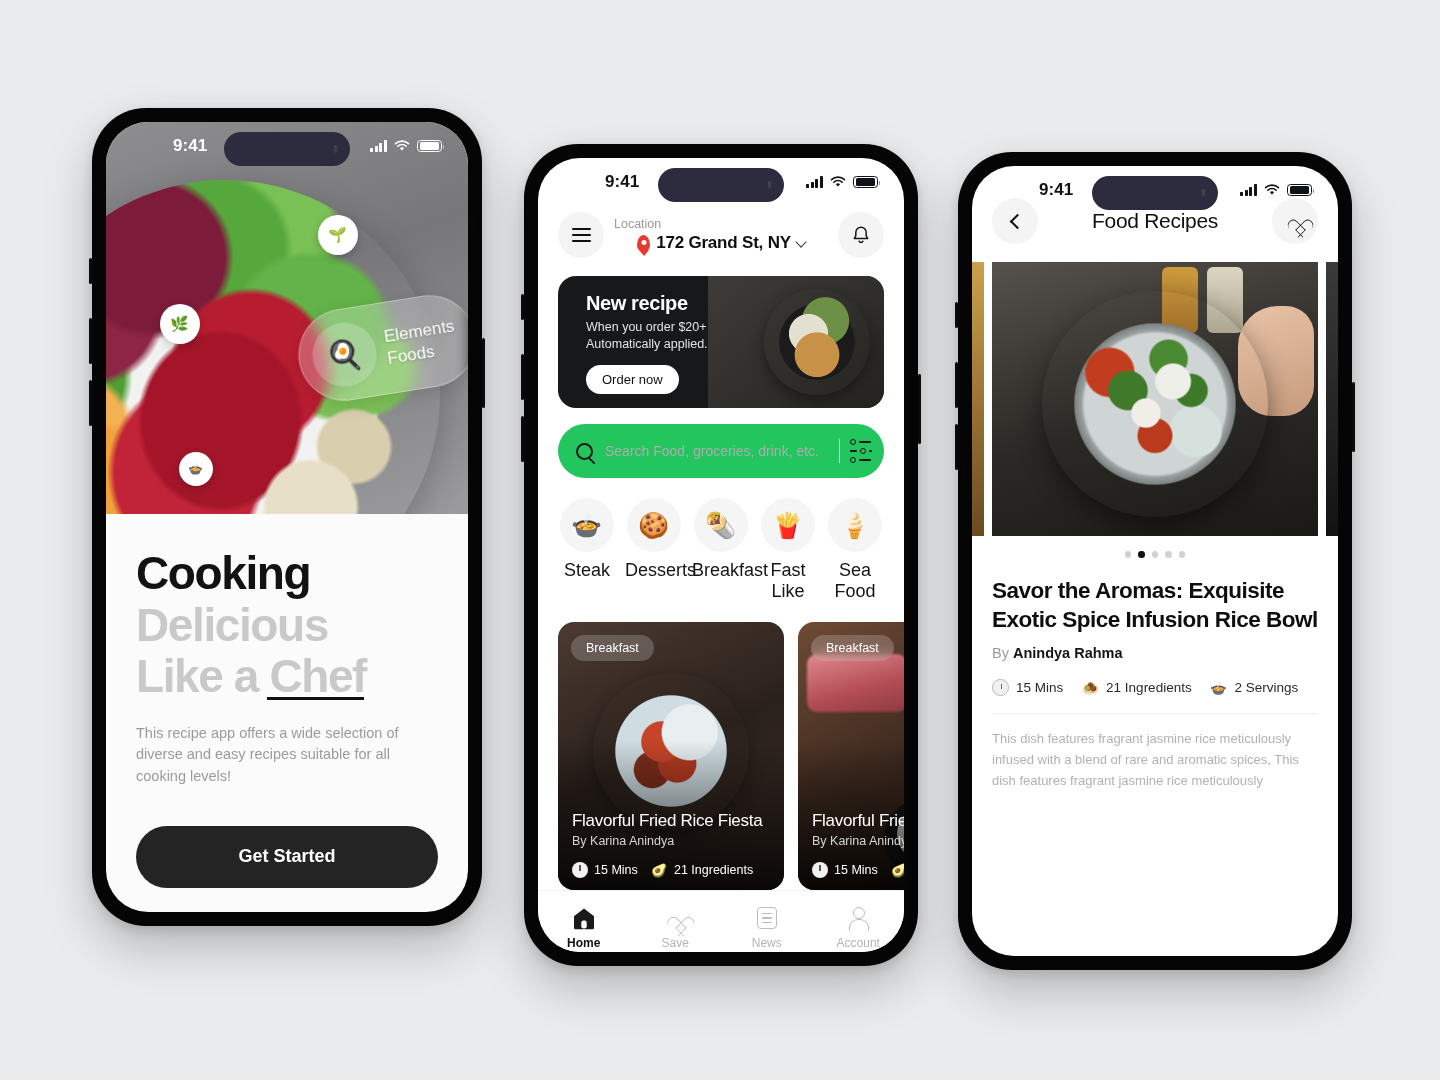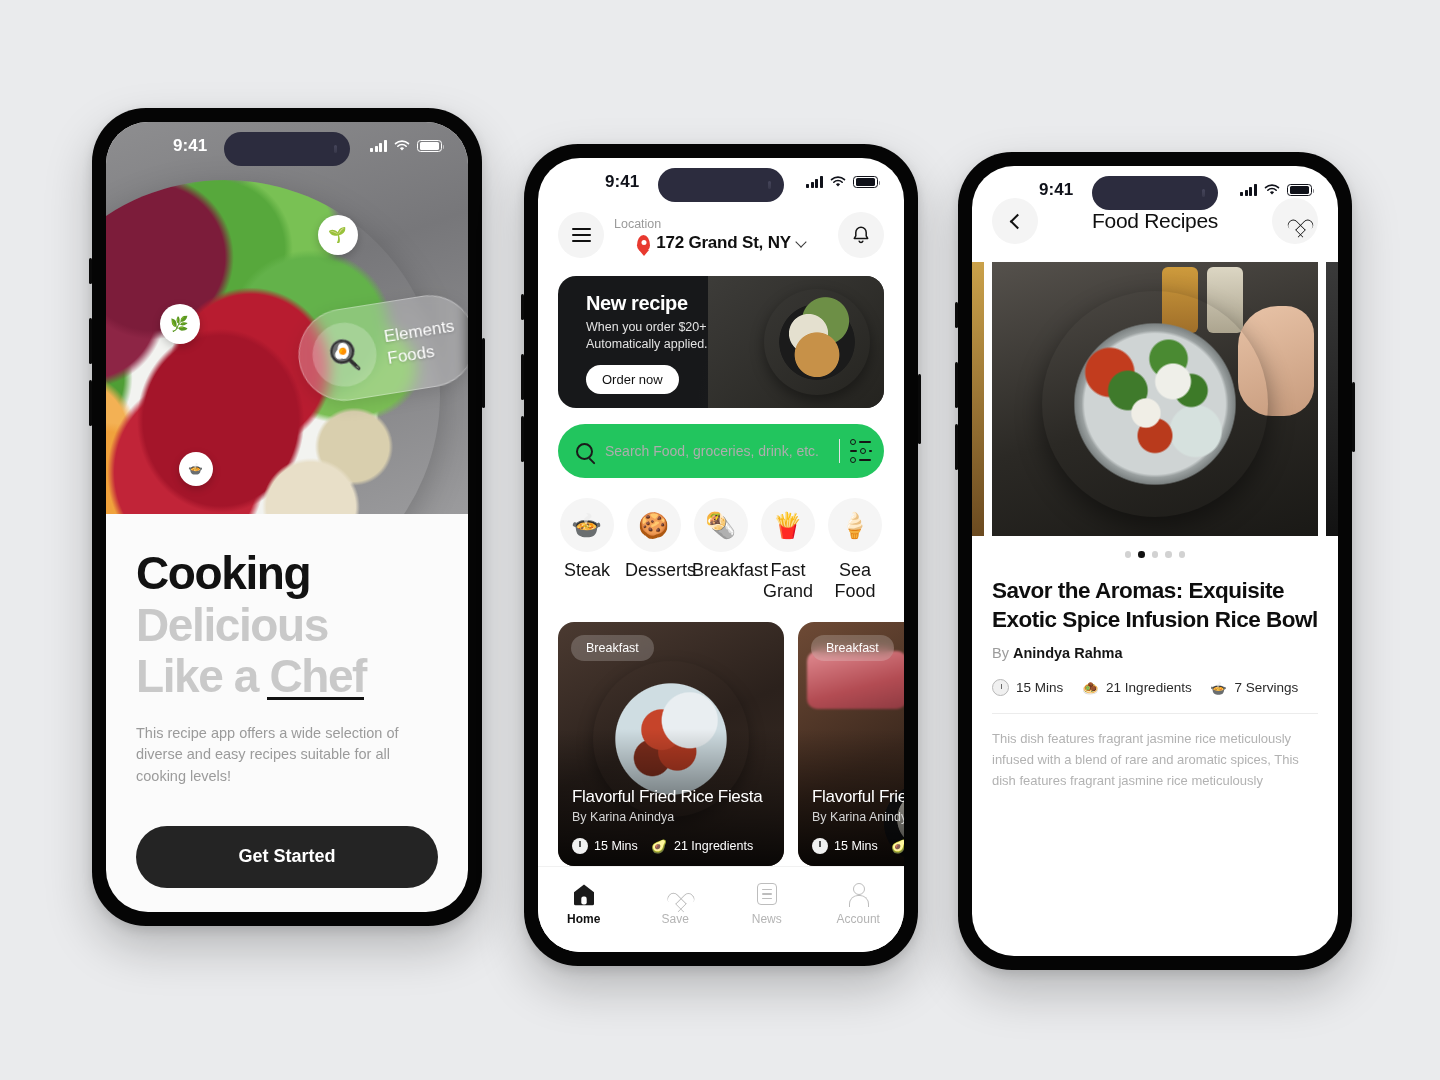--- a/index.html
+++ b/index.html
@@ -188,21 +188,21 @@
           -webkit-backdrop-filter:blur(6px); color:#fff; font-size:12.5px; font-weight:500; }
   .rcinfo { position:absolute; left:14px; right:10px; bottom:42px; }
   .rctitle { color:#fff; font-size:17px; font-weight:500; letter-spacing:-.3px; white-space:nowrap; }
   .rcauthor { color:#d5d5d5; font-size:12.5px; margin-top:3px; white-space:nowrap; }
   .rcmeta { position:absolute; left:14px; right:8px; bottom:12px; display:flex; gap:14px;
             align-items:center; }
   .mitem { display:flex; align-items:center; gap:6px; color:#fff; font-size:12.5px; white-space:nowrap; }
   .mclock { width:16px; height:16px; border-radius:50%; background:#f1f1f1; position:relative; flex:0 0 16px; }
   .mclock:after { content:""; position:absolute; left:7px; top:3px; width:1.6px; height:5.5px; background:#555; }
   .mico { font-size:13px; }
-  .tabbar { height:86px; border-top:1px solid #f1f1f1; display:flex; align-items:flex-start;
+  .tabbar { height:62px; border-top:1px solid #f1f1f1; display:flex; align-items:flex-start;
             padding-top:14px; background:#fff; }
   .tab { flex:1; text-align:center; cursor:pointer; }
   .tabic { height:26px; display:flex; align-items:center; justify-content:center; }
   .tablab { font-size:12px; margin-top:5px; color:#b4b4b4; }
   .tab.active .tablab { color:#111; font-weight:700; }
   .heart { width:21px; height:19px; position:relative; }
   .heart:before,.heart:after { content:""; position:absolute; top:0; width:10.5px; height:17px;
     border-radius:11px 11px 0 0; border:1.8px solid #bdbdbd; }
   .heart:before { left:10.2px; transform:rotate(45deg); transform-origin:0 100%; border-right:0; }
   .heart:after  { left:10.2px; transform:rotate(-45deg); transform-origin:100% 100%; border-left:0; }
@@ -431,21 +431,21 @@
         <div class="cat">
           <div class="catimg">🍪</div>
           <div class="catname">Desserts</div>
         </div>
         <div class="cat">
           <div class="catimg">🌯</div>
           <div class="catname">Breakfast</div>
         </div>
         <div class="cat">
           <div class="catimg">🍟</div>
-          <div class="catname">Fast Grand</div>
+          <div class="catname">Fast Like</div>
         </div>
         <div class="cat">
           <div class="catimg">🍦</div>
           <div class="catname">Sea Food</div>
         </div>
       </div>
 
       <div class="cards">
         <div class="rcard">
           <div class="rcimg">
@@ -598,21 +598,21 @@
           <span class="dm">
             <span class="dclock"></span>
             <span>15 Mins</span>
           </span>
           <span class="dm">
             <span>🧆</span>
             <span>21 Ingredients</span>
           </span>
           <span class="dm">
             <span>🍲</span>
-            <span>7 Servings</span>
+            <span>2 Servings</span>
           </span>
         </div>
         <div class="hr"></div>
         <div class="ddesc">This dish features fragrant jasmine rice meticulously infused with a blend of rare and aromatic spices, This dish features fragrant jasmine rice meticulously</div>
       </div>
     </div>
   </div>
 
 </div>
 

